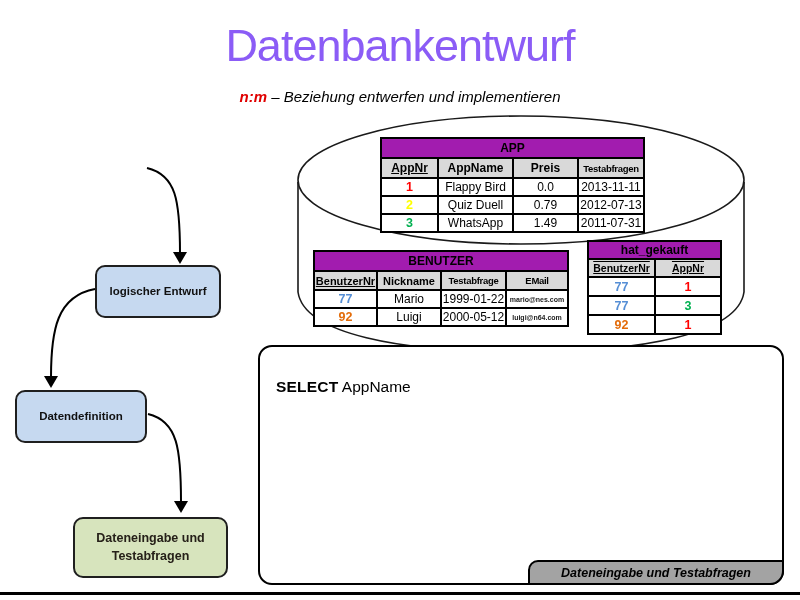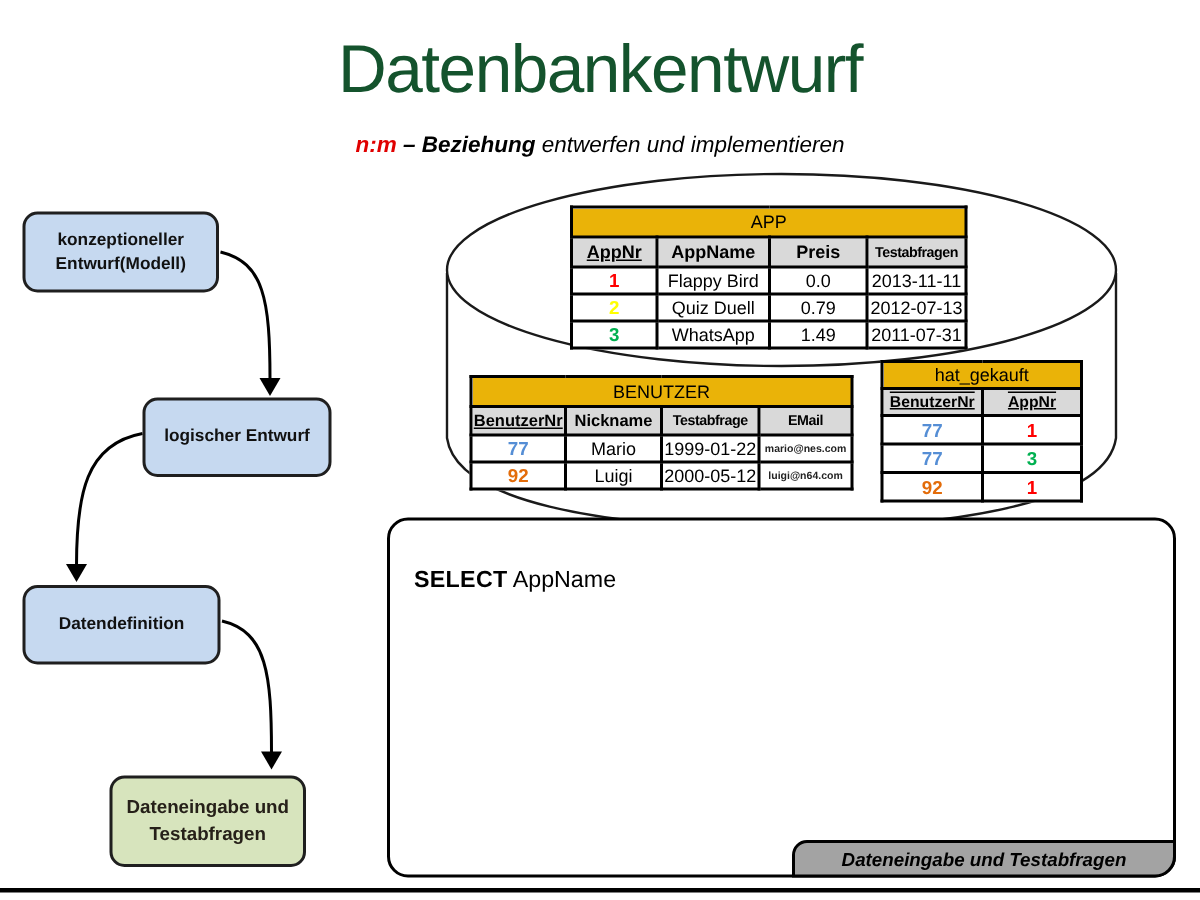--- a/index.html
+++ b/index.html
@@ -3,48 +3,48 @@
 <meta charset="utf-8">
 <style>
   html,body{margin:0;padding:0;background:#fff;}
   .slide{
     position:relative;width:800px;height:600px;background:#fff;overflow:hidden;
     font-family:"Liberation Sans",sans-serif;color:#000;
   }
   
   .title{
     position:absolute;top:20px;left:0;width:100%;text-align:center;
-    font-size:45px;font-weight:500;letter-spacing:-1px;color:#14532d;margin:0;
+    font-size:45px;font-weight:500;letter-spacing:-1px;color:#8b5cf6;margin:0;
   }
   .subtitle{
     position:absolute;top:88px;left:0;width:100%;text-align:center;
     font-size:15px;font-style:italic;
   }
   .subtitle .nm{color:#e00000;font-weight:700;}
-  .subtitle .mid{font-weight:700;margin-top:20px;}
+  .subtitle .mid{font-weight:400;margin-top:20px;}
   
   .shapes{position:absolute;top:0;left:0;z-index:1;}
   
   .fbox{
     position:absolute;z-index:2;box-sizing:border-box;
     background:#c6d9f0;border:2px solid #1f1f1f;border-radius:10px;
     display:flex;flex-direction:column;align-items:center;justify-content:center;
     font-weight:700;font-size:11.5px;line-height:1.4;text-align:center;color:#111;
   }
   .fbox.green{background:#d7e4bd;color:#262019;font-size:12.5px;}
   
   table.dbt{
     position:absolute;z-index:2;border-collapse:collapse;table-layout:fixed;
     background:#fff;font-family:"Liberation Sans",sans-serif;
   }
   table.dbt td,table.dbt th{
     border:2px solid #000;text-align:center;vertical-align:middle;
     padding:0;overflow:hidden;white-space:nowrap;
   }
-  table.dbt .trow td{background:#eab308;font-weight:400;font-size:12px;}
+  table.dbt .trow td{background:#a21caf;font-weight:700;font-size:12px;}
   table.dbt .hrow th{background:#d9d9d9;font-weight:700;font-size:12px;}
   table.dbt .hrow th.small{font-size:9.5px;letter-spacing:-0.3px;}
   table.dbt td.data{font-size:12px;}
   table.dbt td.num{font-weight:700;font-size:12.5px;}
   table.dbt td.bold{font-weight:400;font-size:12px;}
   table.dbt td.mail{font-size:7px;font-weight:700;color:#222;}
   .pk{text-decoration:underline;}
   .pkfk{text-decoration:underline overline;}
   
   .qbox{
@@ -83,31 +83,27 @@
     <path d="M 147 168 C 176 175 180 200 180 253" fill="none" stroke="#000" stroke-width="2"></path>
     <polygon points="173,252 187,252 180,264" fill="#000"></polygon>
 
     <path d="M 95 289 C 57 296 51 330 51 377" fill="none" stroke="#000" stroke-width="2"></path>
     <polygon points="44,376 58,376 51,388" fill="#000"></polygon>
 
     <path d="M 148 414 C 178 421 181 450 181 502" fill="none" stroke="#000" stroke-width="2"></path>
     <polygon points="174,501 188,501 181,513" fill="#000"></polygon>
   </svg>
 
-  <div class="fbox" style="left:15px;top:141px;width:131px;height:54px;">
-    <span>konzeptioneller</span>
-    <span>Entwurf(Modell)</span>
-  </div>
   <div class="fbox" style="left:95px;top:265px;width:126px;height:53px;">
     <span>logischer Entwurf</span>
   </div>
   <div class="fbox" style="left:15px;top:390px;width:132px;height:53px;">
     <span>Datendefinition</span>
   </div>
-  <div class="fbox green" style="left:73px;top:517px;width:131px;height:61px;">
+  <div class="fbox green" style="left:73px;top:517px;width:155px;height:61px;">
     <span>Dateneingabe und</span>
     <span>Testabfragen</span>
   </div>
 
   <table class="dbt" style="left:380px;top:137px;width:263px;">
     <colgroup>
         <col style="width:57px">
         <col style="width:75px">
         <col style="width:65px">
         <col style="width:66px">

